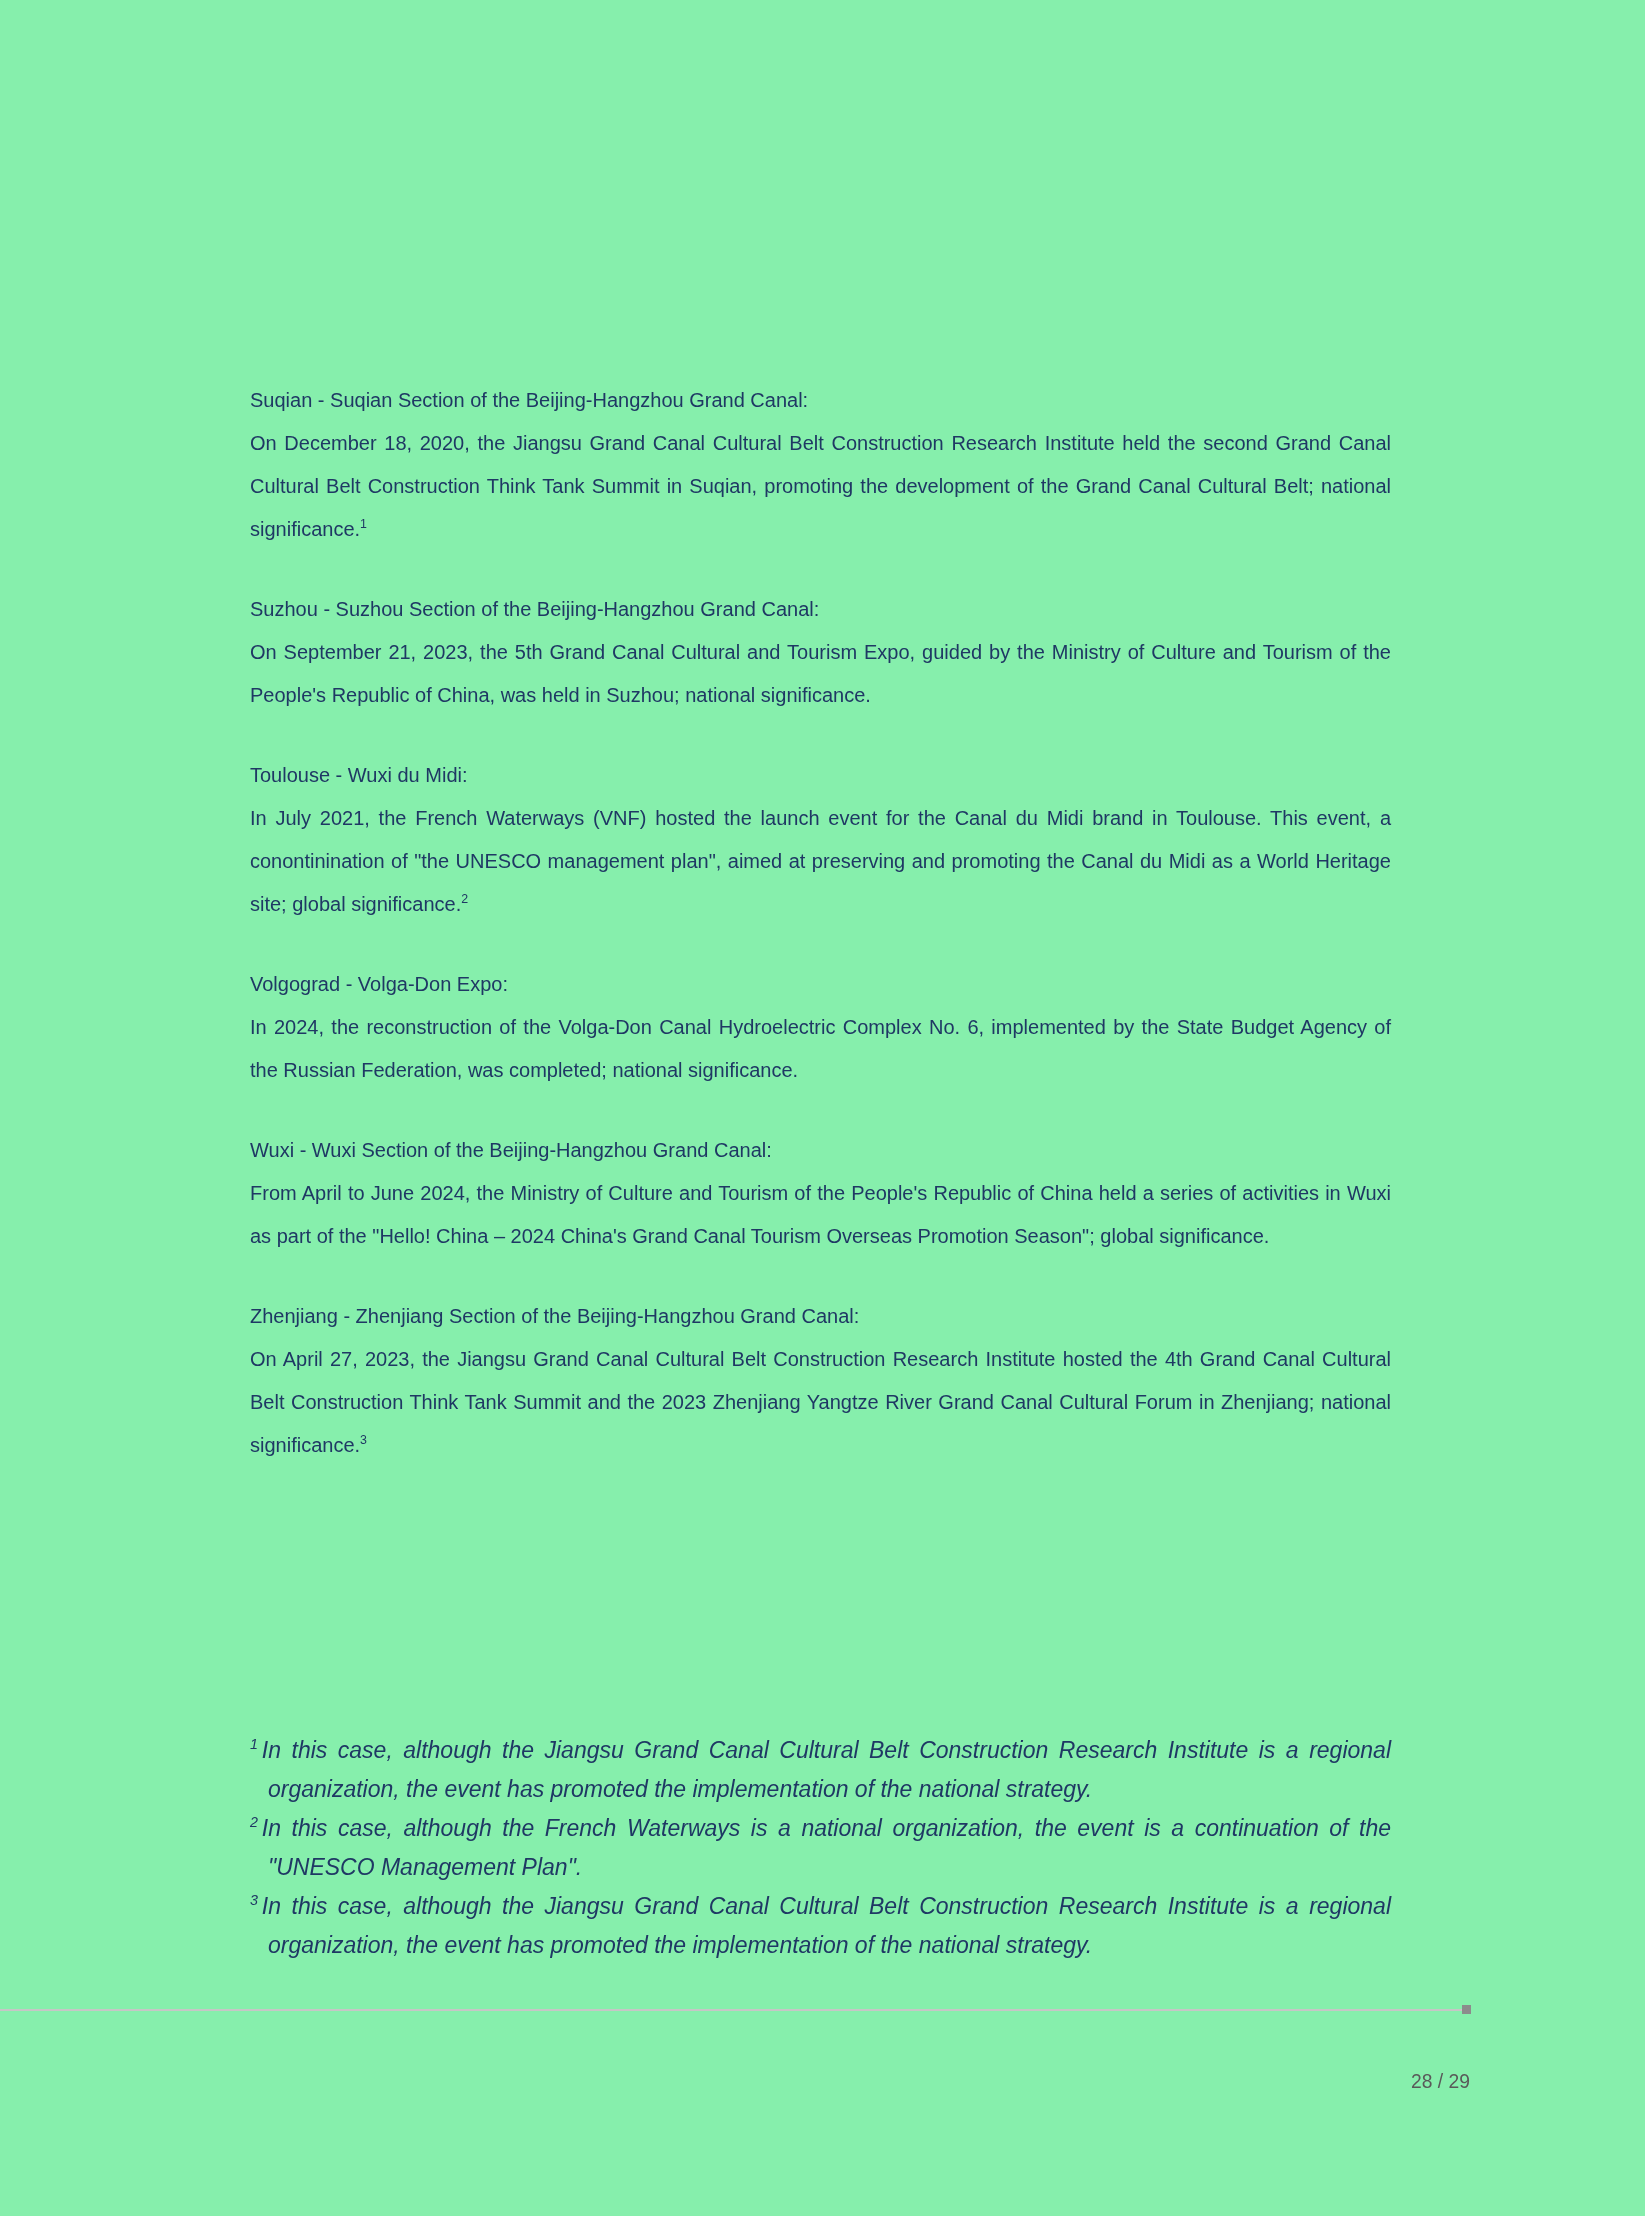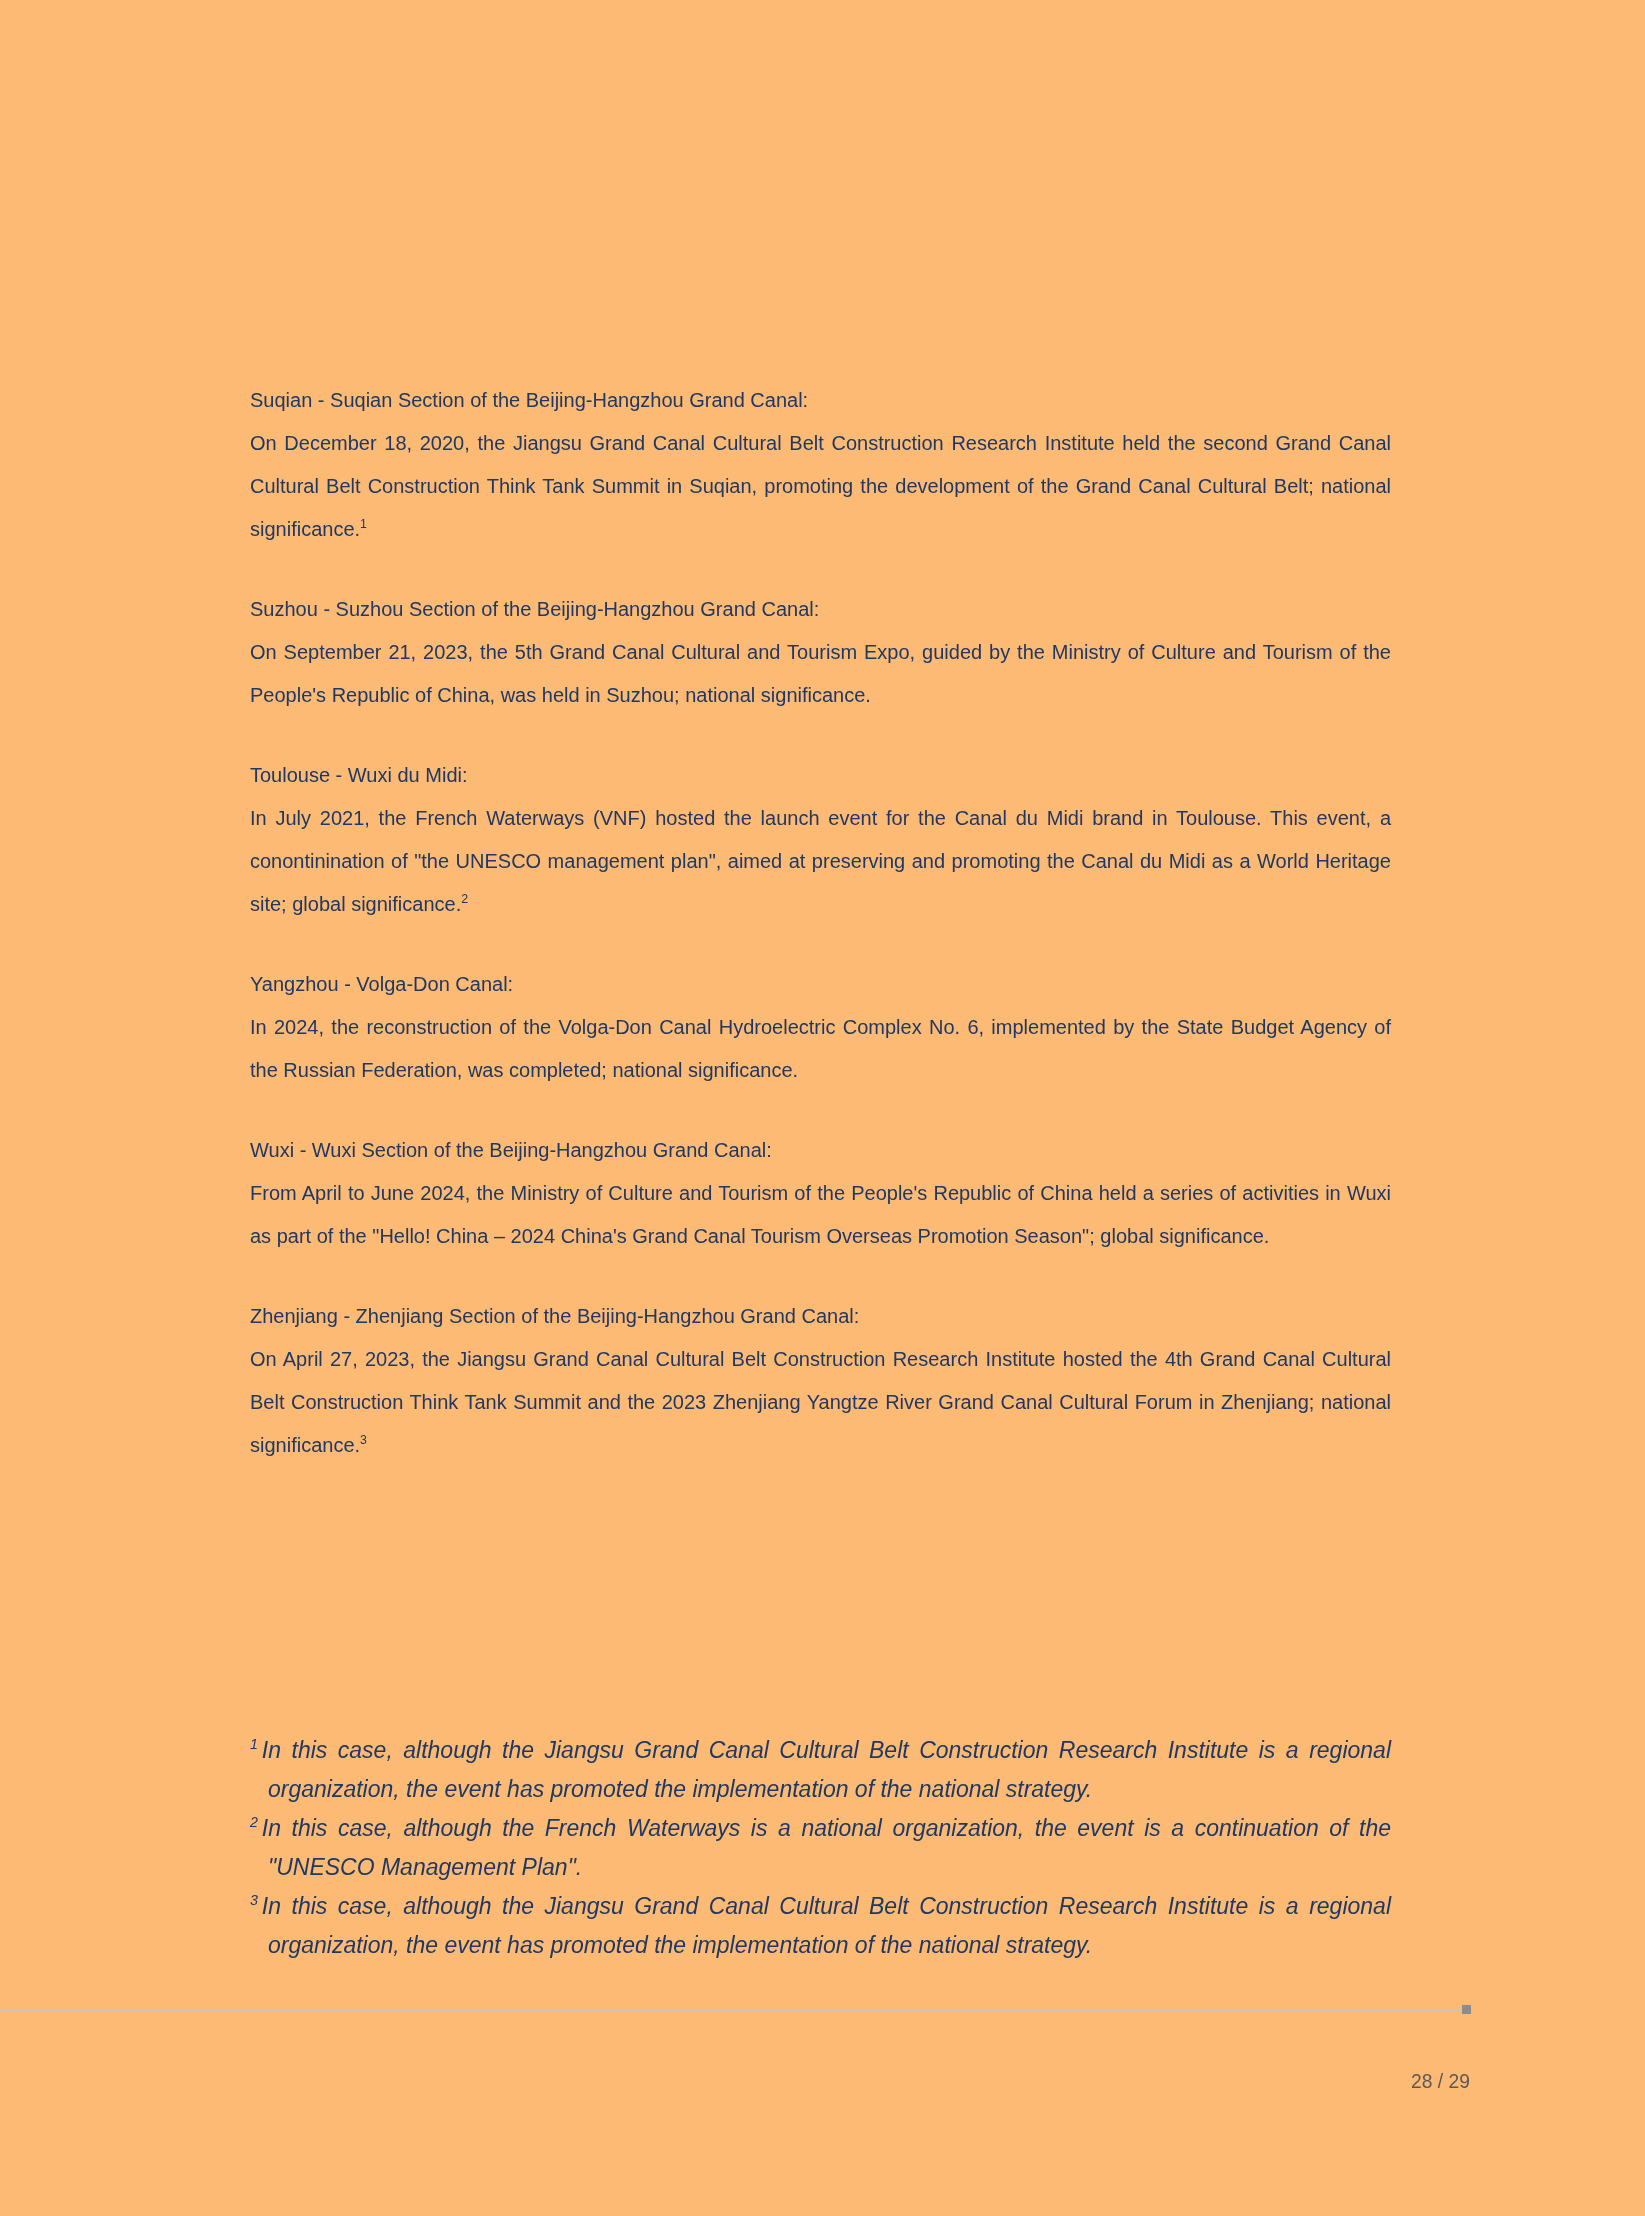--- a/index.html
+++ b/index.html
@@ -4,21 +4,21 @@
 <style>
   html, body {
     margin: 0;
     padding: 0;
     background: #ffffff;
   }
   .page {
     position: relative;
     width: 1645px;
     height: 2216px;
-    background: #fdba74;
+    background: #86efac;
     overflow: hidden;
     font-family: "Liberation Sans", "DejaVu Sans", sans-serif;
   }
   .content {
     position: absolute;
     left: 250px;
     top: 379px;
     width: 1141px;
     color: #1f3864;
     font-size: 20px;
@@ -94,21 +94,21 @@
       <span>Suzhou - Suzhou Section of the Beijing-Hangzhou Grand Canal:</span><br>
       <span>On September 21, 2023, the 5th Grand Canal Cultural and Tourism Expo, guided by the Ministry of Culture and Tourism of the People's Republic of China, was held in Suzhou; national significance.</span><sup></sup>
     </p>
 
     <p class="section">
       <span>Toulouse - Wuxi du Midi:</span><br>
       <span>In July 2021, the French Waterways (VNF) hosted the launch event for the Canal du Midi brand in Toulouse. This event, a conontinination of "the UNESCO management plan", aimed at preserving and promoting the Canal du Midi as a World Heritage site; global significance.</span><sup>2</sup>
     </p>
 
     <p class="section">
-      <span>Yangzhou - Volga-Don Canal:</span><br>
+      <span>Volgograd - Volga-Don Expo:</span><br>
       <span>In 2024, the reconstruction of the Volga-Don Canal Hydroelectric Complex No. 6, implemented by the State Budget Agency of the Russian Federation, was completed; national significance.</span><sup></sup>
     </p>
 
     <p class="section">
       <span>Wuxi - Wuxi Section of the Beijing-Hangzhou Grand Canal:</span><br>
       <span>From April to June 2024, the Ministry of Culture and Tourism of the People's Republic of China held a series of activities in Wuxi as part of the "Hello! China – 2024 China's Grand Canal Tourism Overseas Promotion Season"; global significance.</span><sup></sup>
     </p>
 
 
     <p class="section">

